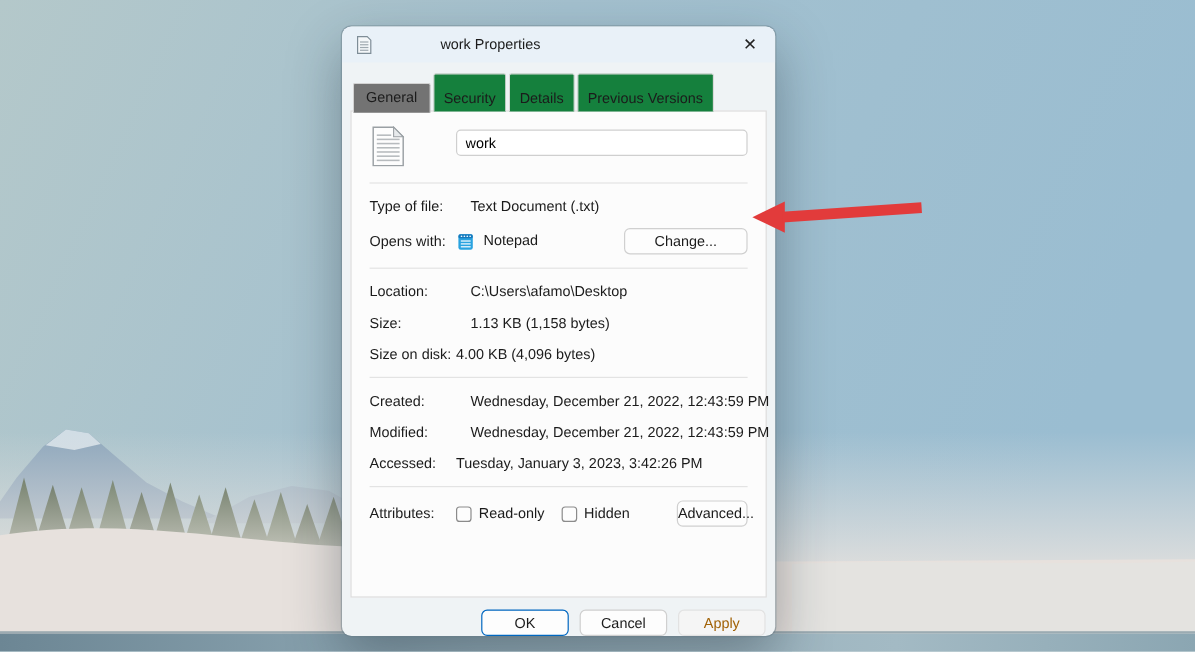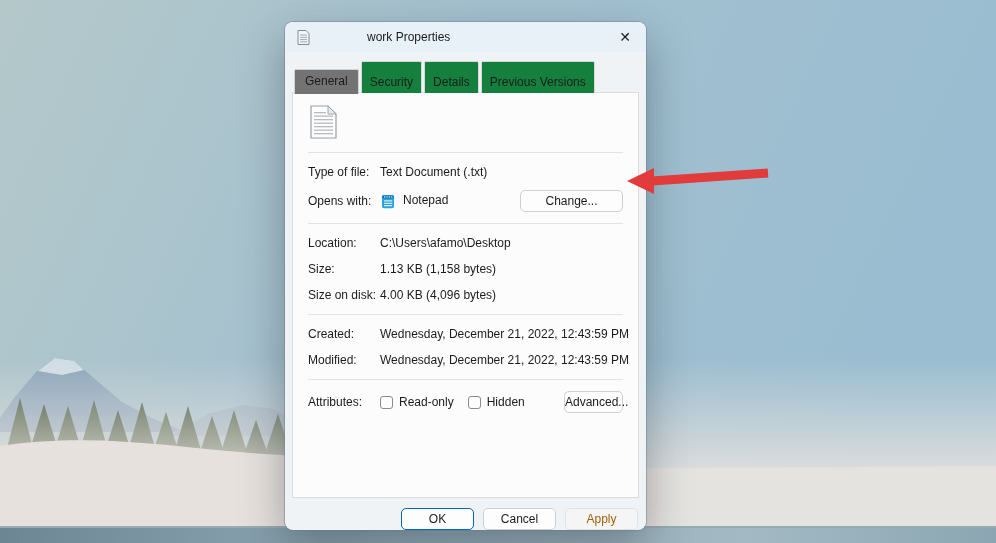--- a/index.html
+++ b/index.html
@@ -71,21 +71,21 @@
     background: #fcfcfc;
     border: 1px solid #dcdcdc;
     padding: 12px 15px;
   }
 
   .row { display: flex; align-items: center; font-size: 12px; }
   .row-tall { height: 36px; align-items: flex-start; }
   .lbl { width: 72px; flex-shrink: 0; }
   .val { white-space: nowrap; }
   .sep { height: 1px; background: #e3e3e3; margin: 11px 0; }
-  .mb { margin-bottom: 10px; }
+  .mb { margin-bottom: 10px; gap: 12px; }
   .h16 { height: 16px; }
   .h22 { height: 22px; }
 
   .icon-cell { width: 72px; flex-shrink: 0; padding-left: 2px; }
   .name-input {
     flex: 1; height: 22px;
     border: 1px solid #cfcfcf; border-radius: 4px;
     background: #fff;
     font-size: 12px; font-family: "Liberation Sans", sans-serif;
     padding: 0 7px; color: #000; outline: none;
@@ -211,20 +211,21 @@
             <path d="M18,1 l8,8 h-8 z" fill="#e7eaec" stroke="#9aa0a4" stroke-width="0.9"></path>
             <rect x="4" y="7" width="12" height="1.3" fill="#b7bbbe"></rect>
             <rect x="4" y="10.5" width="19" height="1.3" fill="#b7bbbe"></rect>
             <rect x="4" y="14" width="19" height="1.3" fill="#b7bbbe"></rect>
             <rect x="4" y="17.5" width="19" height="1.3" fill="#b7bbbe"></rect>
             <rect x="4" y="21" width="19" height="1.3" fill="#b7bbbe"></rect>
             <rect x="4" y="24.5" width="19" height="1.3" fill="#b7bbbe"></rect>
             <rect x="4" y="28" width="19" height="1.3" fill="#b7bbbe"></rect>
           </svg>
         </span>
+        <input class="name-input" type="text" style="margin-top: 3px;" value="work">
       </div>
 
       <div class="sep"></div>
 
       <div class="row h16 mb">
         <span class="lbl">Type of file:</span>
         <span class="val">Text Document (.txt)</span>
       </div>
 
       <div class="row h22">
@@ -266,20 +267,24 @@
       <div class="sep"></div>
 
       <div class="row h16 mb">
         <span class="lbl">Created:</span>
         <span class="val">Wednesday, December 21, 2022, 12:43:59 PM</span>
       </div>
       <div class="row h16 mb">
         <span class="lbl">Modified:</span>
         <span class="val">Wednesday, December 21, 2022, 12:43:59 PM</span>
       </div>
+      <div class="row h16">
+        <span class="lbl">Accessed:</span>
+        <span class="val">Tuesday, January 3, 2023, 3:42:26 PM</span>
+      </div>
 
       <div class="sep"></div>
 
       <div class="row h22">
         <span class="lbl">Attributes:</span>
         <span class="chkgrp">
           <span class="chkbox"></span>
           <span>Read-only</span>
         </span>
         <span class="chkgrp">

